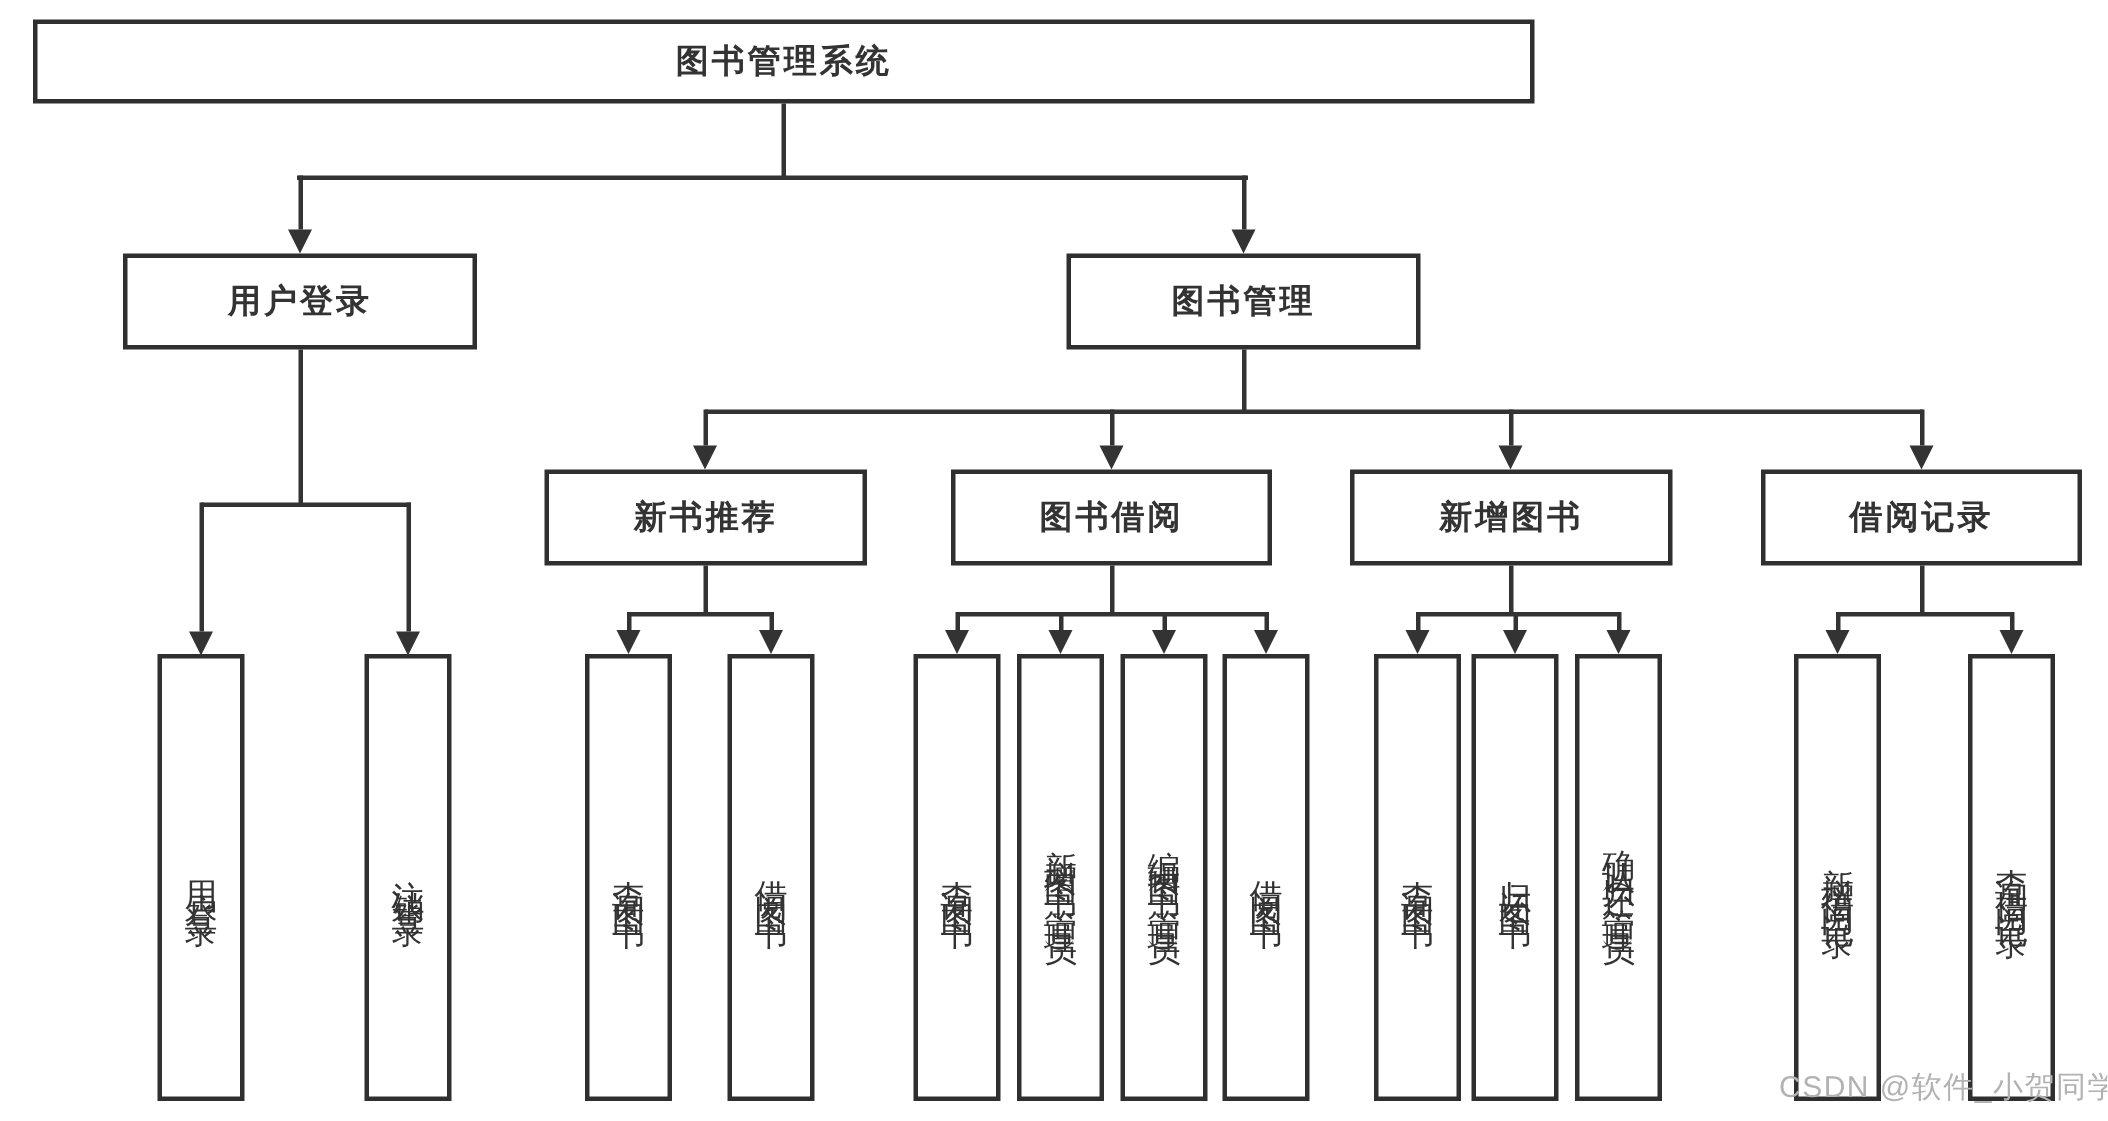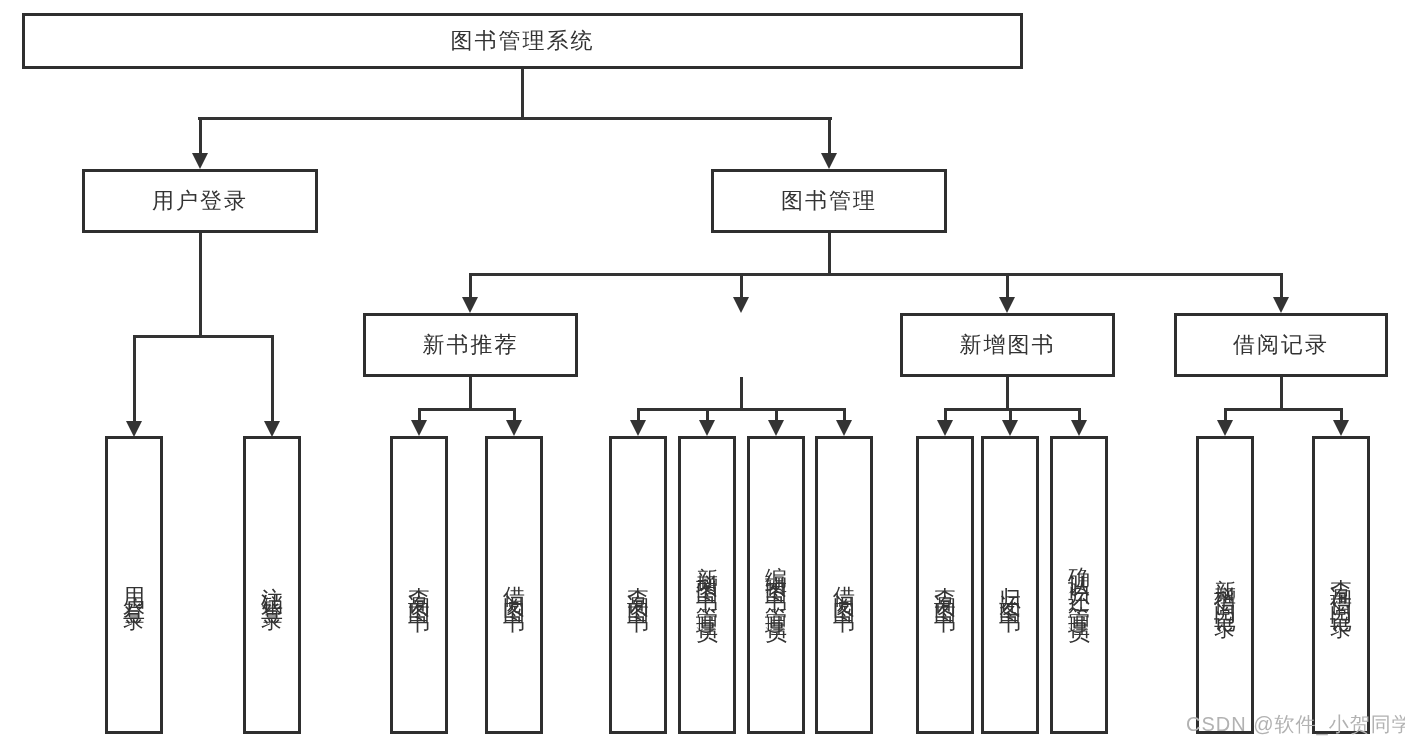--- a/index.html
+++ b/index.html
@@ -13,20 +13,21 @@
   .box{
     position:absolute;
     box-sizing:border-box;
     border:3px solid #2f2f2f;
     background:#ffffff;
     display:flex;align-items:center;justify-content:center;
     color:#333333;
     font-size:22px;
     letter-spacing:2px;
     white-space:nowrap;
+    font-weight:bold;
   }
   .leaf{
     position:absolute;
     box-sizing:border-box;
     top:436px;width:58px;height:298px;
     border:3px solid #2f2f2f;
     background:#ffffff;
     display:flex;align-items:center;justify-content:center;
     color:#333333;
   }
@@ -67,20 +68,23 @@
 
   <div class="box" style="left:82px;top:169px;width:236px;height:64px;">
     <span>用户登录</span>
   </div>
   <div class="box" style="left:363px;top:313px;width:215px;height:64px;">
     <span>新书推荐</span>
   </div>
 
   <div class="box" style="left:711px;top:169px;width:236px;height:64px;">
     <span>图书管理</span>
+  </div>
+  <div class="box" style="left:634px;top:313px;width:214px;height:64px;">
+    <span>图书借阅</span>
   </div>
   <div class="box" style="left:900px;top:313px;width:215px;height:64px;">
     <span>新增图书</span>
   </div>
   <div class="box" style="left:1174px;top:313px;width:214px;height:64px;">
     <span>借阅记录</span>
   </div>
 
   <div class="leaf" style="left:105px;">
     <span class="vtext">用户登录</span>

